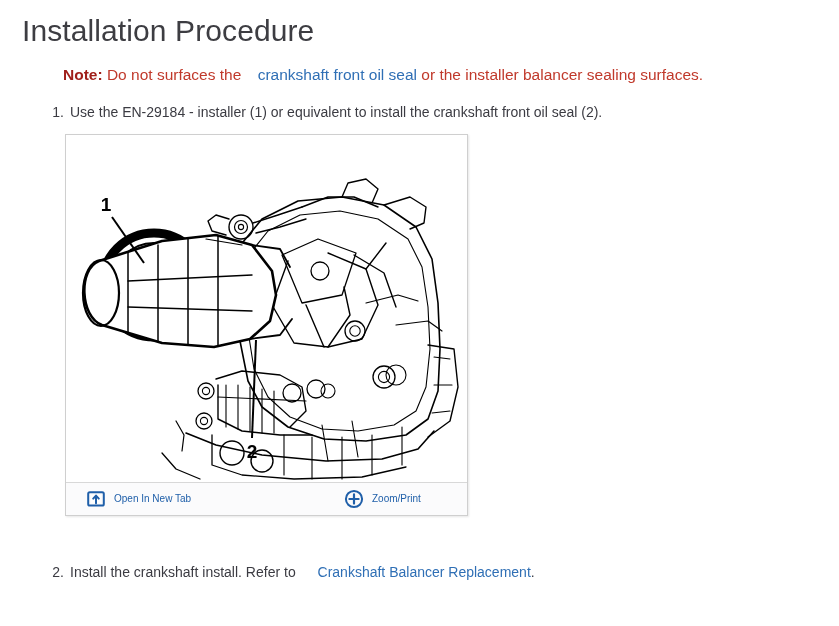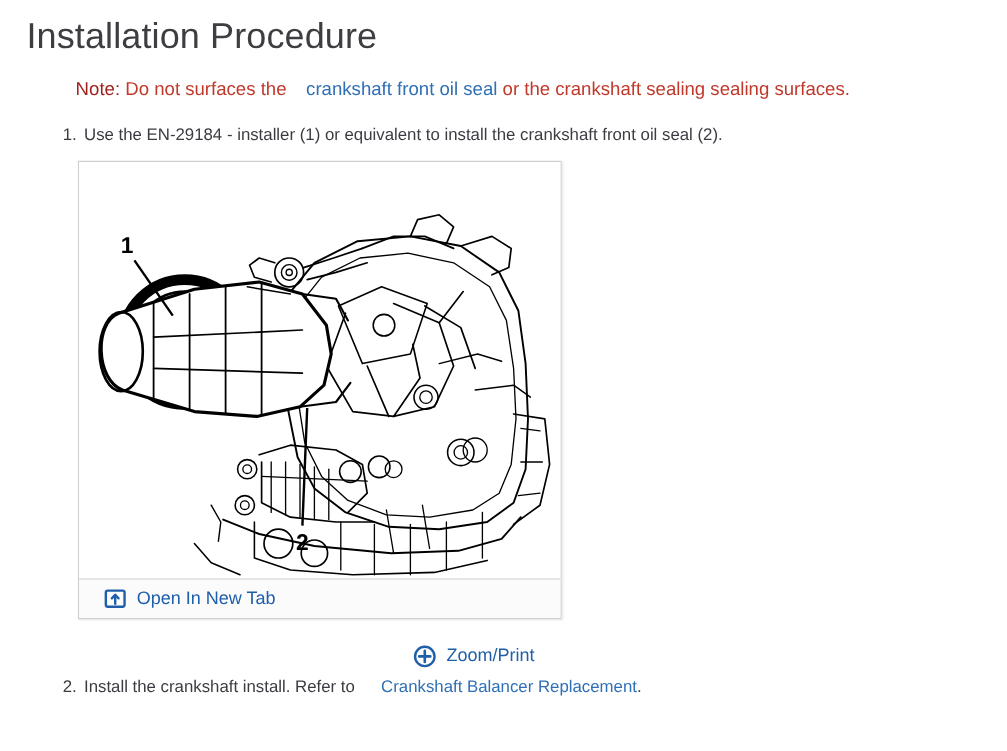--- a/index.html
+++ b/index.html
@@ -38,21 +38,21 @@
   .note-line {
     position: absolute;
     left: 63px;
     top: 64px;
     font-size: 15.5px;
     line-height: 22px;
     color: #c0392b;
     white-space: nowrap;
   }
   .note-label {
-    font-weight: normal;
+    font-weight: bold;
     color: #a01f1a;
   }
   .note-line .lnk {
     color: #2f6fb5;
     margin-left: 12px;
   }
 
   
   .step {
     position: absolute;
@@ -110,47 +110,47 @@
     background: #fbfbfc;
     box-sizing: border-box;
   }
   .tb-btn {
     position: absolute;
     top: 5px;
     display: flex;
     align-items: center;
     gap: 8px;
     color: #1f5fa9;
-    font-size: 15px;
+    font-size: 10px;
     line-height: 22px;
     cursor: pointer;
     white-space: nowrap;
     justify-content: center;
   }
   .tb-open  { left: 20px; }
-  .tb-zoom  { left: 278px; margin-top: 48px; }
+  .tb-zoom  { left: 278px; }
   .tb-btn .ico { display: block; width: 20px; height: 20px; }
 
   
   .art-label {
     font-family: "Liberation Sans", sans-serif;
     font-size: 19px;
     font-weight: 700;
     fill: #000000;
   }
 </style>
 </head>
 <body>
 
 <div class="page">
 
   <div class="page-title">Installation Procedure</div>
 
   <div class="note-line">
-    <span class="note-label">Note:</span><span> Do not surfaces the </span><span class="lnk">crankshaft front oil seal</span><span> or the crankshaft sealing sealing surfaces.</span>
+    <span class="note-label">Note:</span><span> Do not surfaces the </span><span class="lnk">crankshaft front oil seal</span><span> or the installer balancer sealing surfaces.</span>
   </div>
 
   <div class="step step-1">
     <span class="num">1.</span><span>Use the EN-29184 - installer  (1) or equivalent to install the crankshaft front oil seal (2).</span>
   </div>
 
   <div class="figure">
 
     <div class="figure-canvas">
       <svg width="401" height="347" viewBox="0 0 401 347" xmlns="http://www.w3.org/2000/svg">

